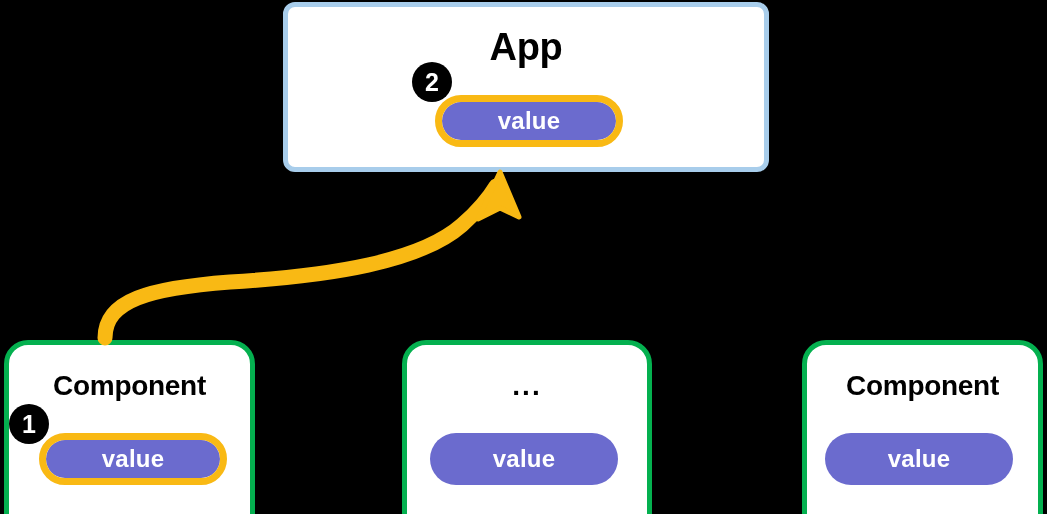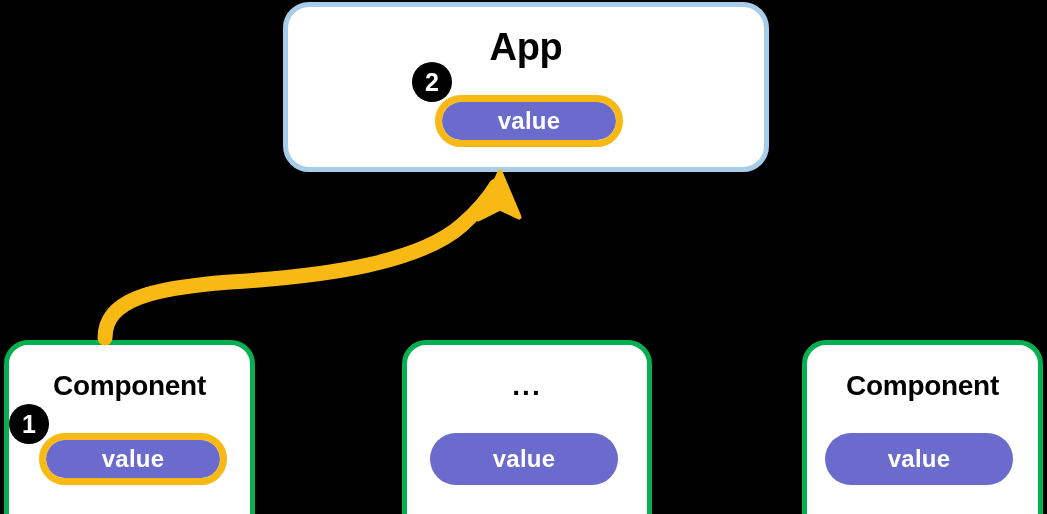--- a/index.html
+++ b/index.html
@@ -23,21 +23,21 @@
     background: #ffffff;
     box-sizing: border-box;
     border-radius: 22px;
   }
   .app-box {
     left: 283px;
     top: 2px;
     width: 486px;
     height: 170px;
     border: 5px solid #a8cdeb;
-    border-radius: 26px;
+    border-radius: 12px;
   }
   .component-box {
     border: 5px solid #04b04f;
     top: 340px;
     height: 210px;
     border-radius: 24px;
   }
   .box-left   { left: 4px;   width: 251px; }
   .box-middle { left: 402px; width: 250px; }
   .box-right  { left: 802px; width: 241px; }

